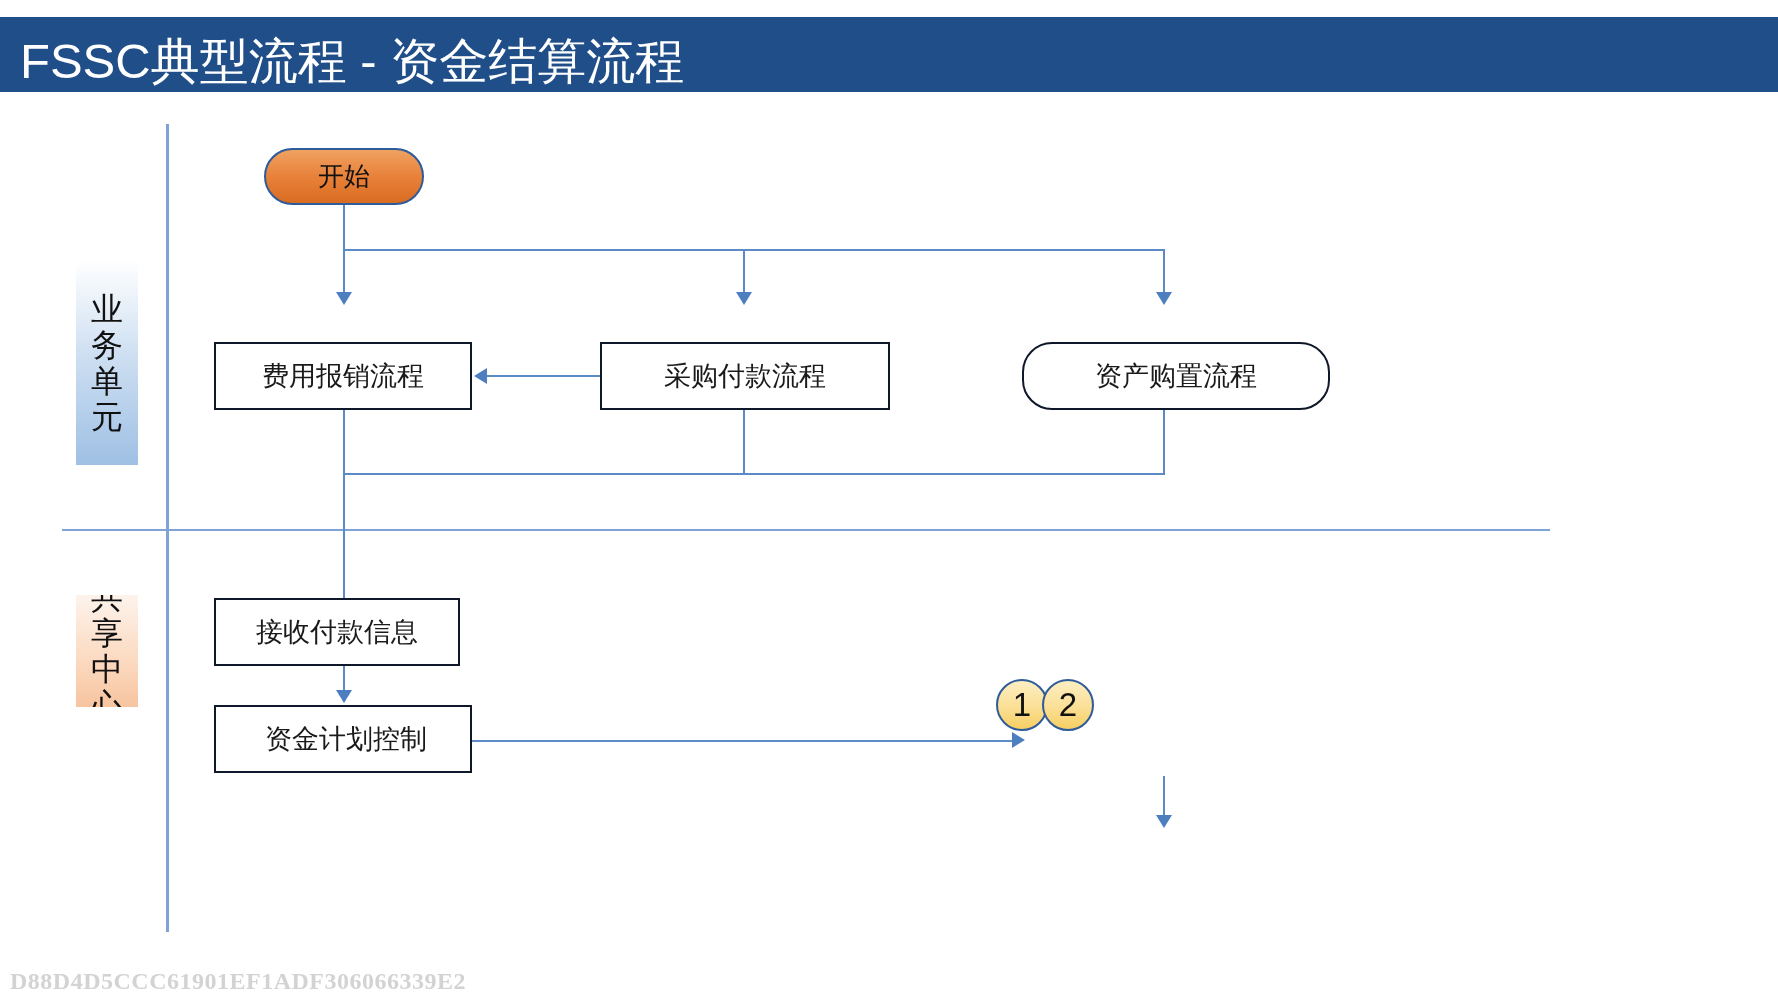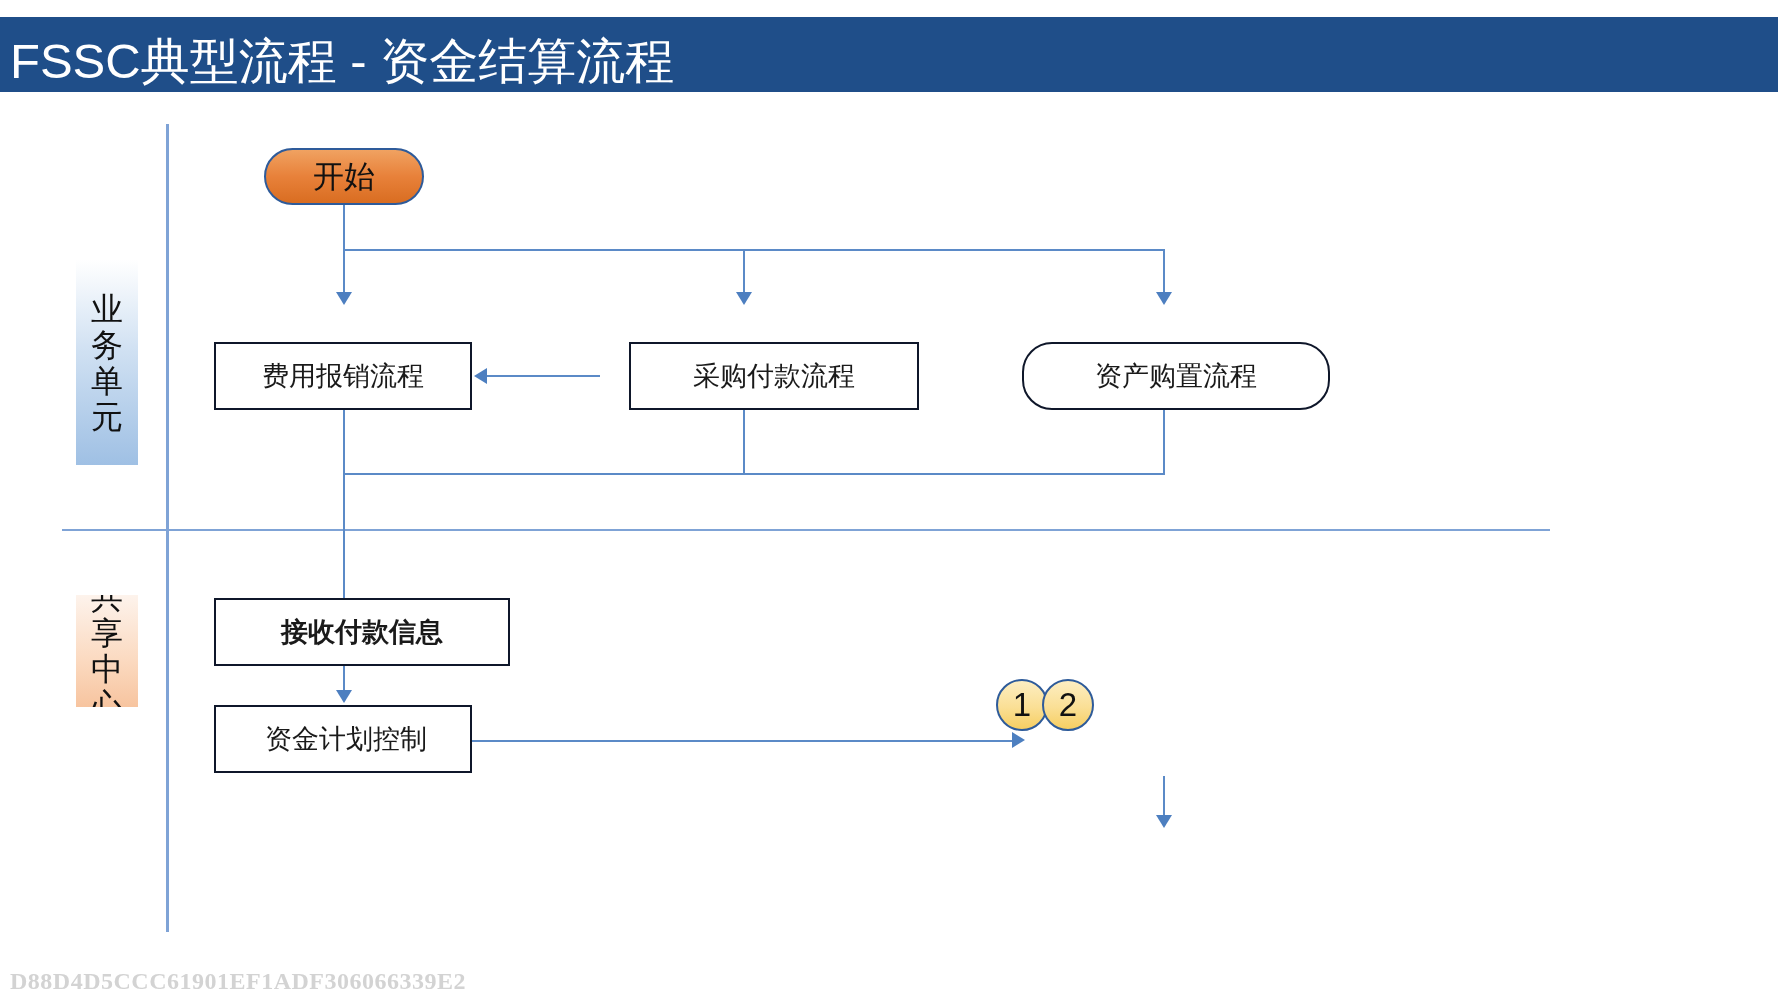--- a/index.html
+++ b/index.html
@@ -22,21 +22,21 @@
   .title-banner {
     position: absolute;
     left: 0;
     top: 17px;
     width: 1778px;
     height: 75px;
     background: #1f4e89;
   }
   .title-text {
     position: absolute;
-    left: 10px;
+    left: 20px;
     top: 18px;
     font-size: 49px;
     line-height: 52px;
     color: #ffffff;
     font-weight: 400;
     white-space: nowrap;
     letter-spacing: 0px;
   }
 
   
@@ -101,21 +101,21 @@
   
   .pill {
     position: absolute;
     box-sizing: border-box;
     border: 2px solid #2e5b9a;
     border-radius: 36px;
     background: linear-gradient(180deg, #f0a261 0%, #e8813a 50%, #d96d21 100%);
     display: flex;
     align-items: center;
     justify-content: center;
-    font-size: 31px;
+    font-size: 26px;
     color: #111111;
     white-space: nowrap;
   }
 
   
   .marker {
     position: absolute;
     box-sizing: border-box;
     width: 52px;
     height: 52px;
@@ -222,37 +222,37 @@
   <div class="arrow-down" style="left:336px; top:292px;"></div>
 
   <div class="conn-v" style="left:743px; top:249px; height:50px;"></div>
   <div class="arrow-down" style="left:736px; top:292px;"></div>
 
   <div class="conn-v" style="left:1163px; top:249px; height:50px;"></div>
   <div class="arrow-down" style="left:1156px; top:292px;"></div>
 
   <div class="pbox" style="left:214px; top:342px; width:258px; height:68px;">费用报销流程</div>
 
-  <div class="pbox" style="left:600px; top:342px; width:290px; height:68px;margin-left:29px;">采购付款流程</div>
+  <div class="pbox" style="left:600px; top:342px; width:290px; height:68px;">采购付款流程</div>
 
   <div class="pbox" style="left:1022px; top:342px; width:308px; height:68px;border-radius:30px;">资产购置流程</div>
 
   <div class="conn-h" style="left:487px; top:375px; width:113px;"></div>
   <div class="arrow-left" style="left:474px; top:368px;"></div>
 
   <div class="conn-v" style="left:1163px; top:410px; height:64px;"></div>
 
   <div class="conn-v" style="left:743px; top:410px; height:64px;"></div>
 
   <div class="conn-h" style="left:343px; top:473px; width:822px;"></div>
 
   <div class="conn-v" style="left:343px; top:410px; height:234px;"></div>
   <div class="arrow-down" style="left:336px; top:636px;"></div>
 
-  <div class="pbox" style="left:214px; top:598px; width:296px; height:68px;font-weight:bold;">接收付款信息</div>
+  <div class="pbox" style="left:214px; top:598px; width:246px; height:68px;">接收付款信息</div>
 
   <div class="conn-v" style="left:343px; top:666px; height:29px;"></div>
   <div class="arrow-down" style="left:336px; top:690px;"></div>
 
   <div class="pbox" style="left:214px; top:705px; width:258px; height:68px;padding-left:6px;">资金计划控制</div>
 
   <div class="conn-h" style="left:472px; top:740px; width:545px;"></div>
   <div class="arrow-right" style="left:1012px; top:732px;"></div>
 
 

